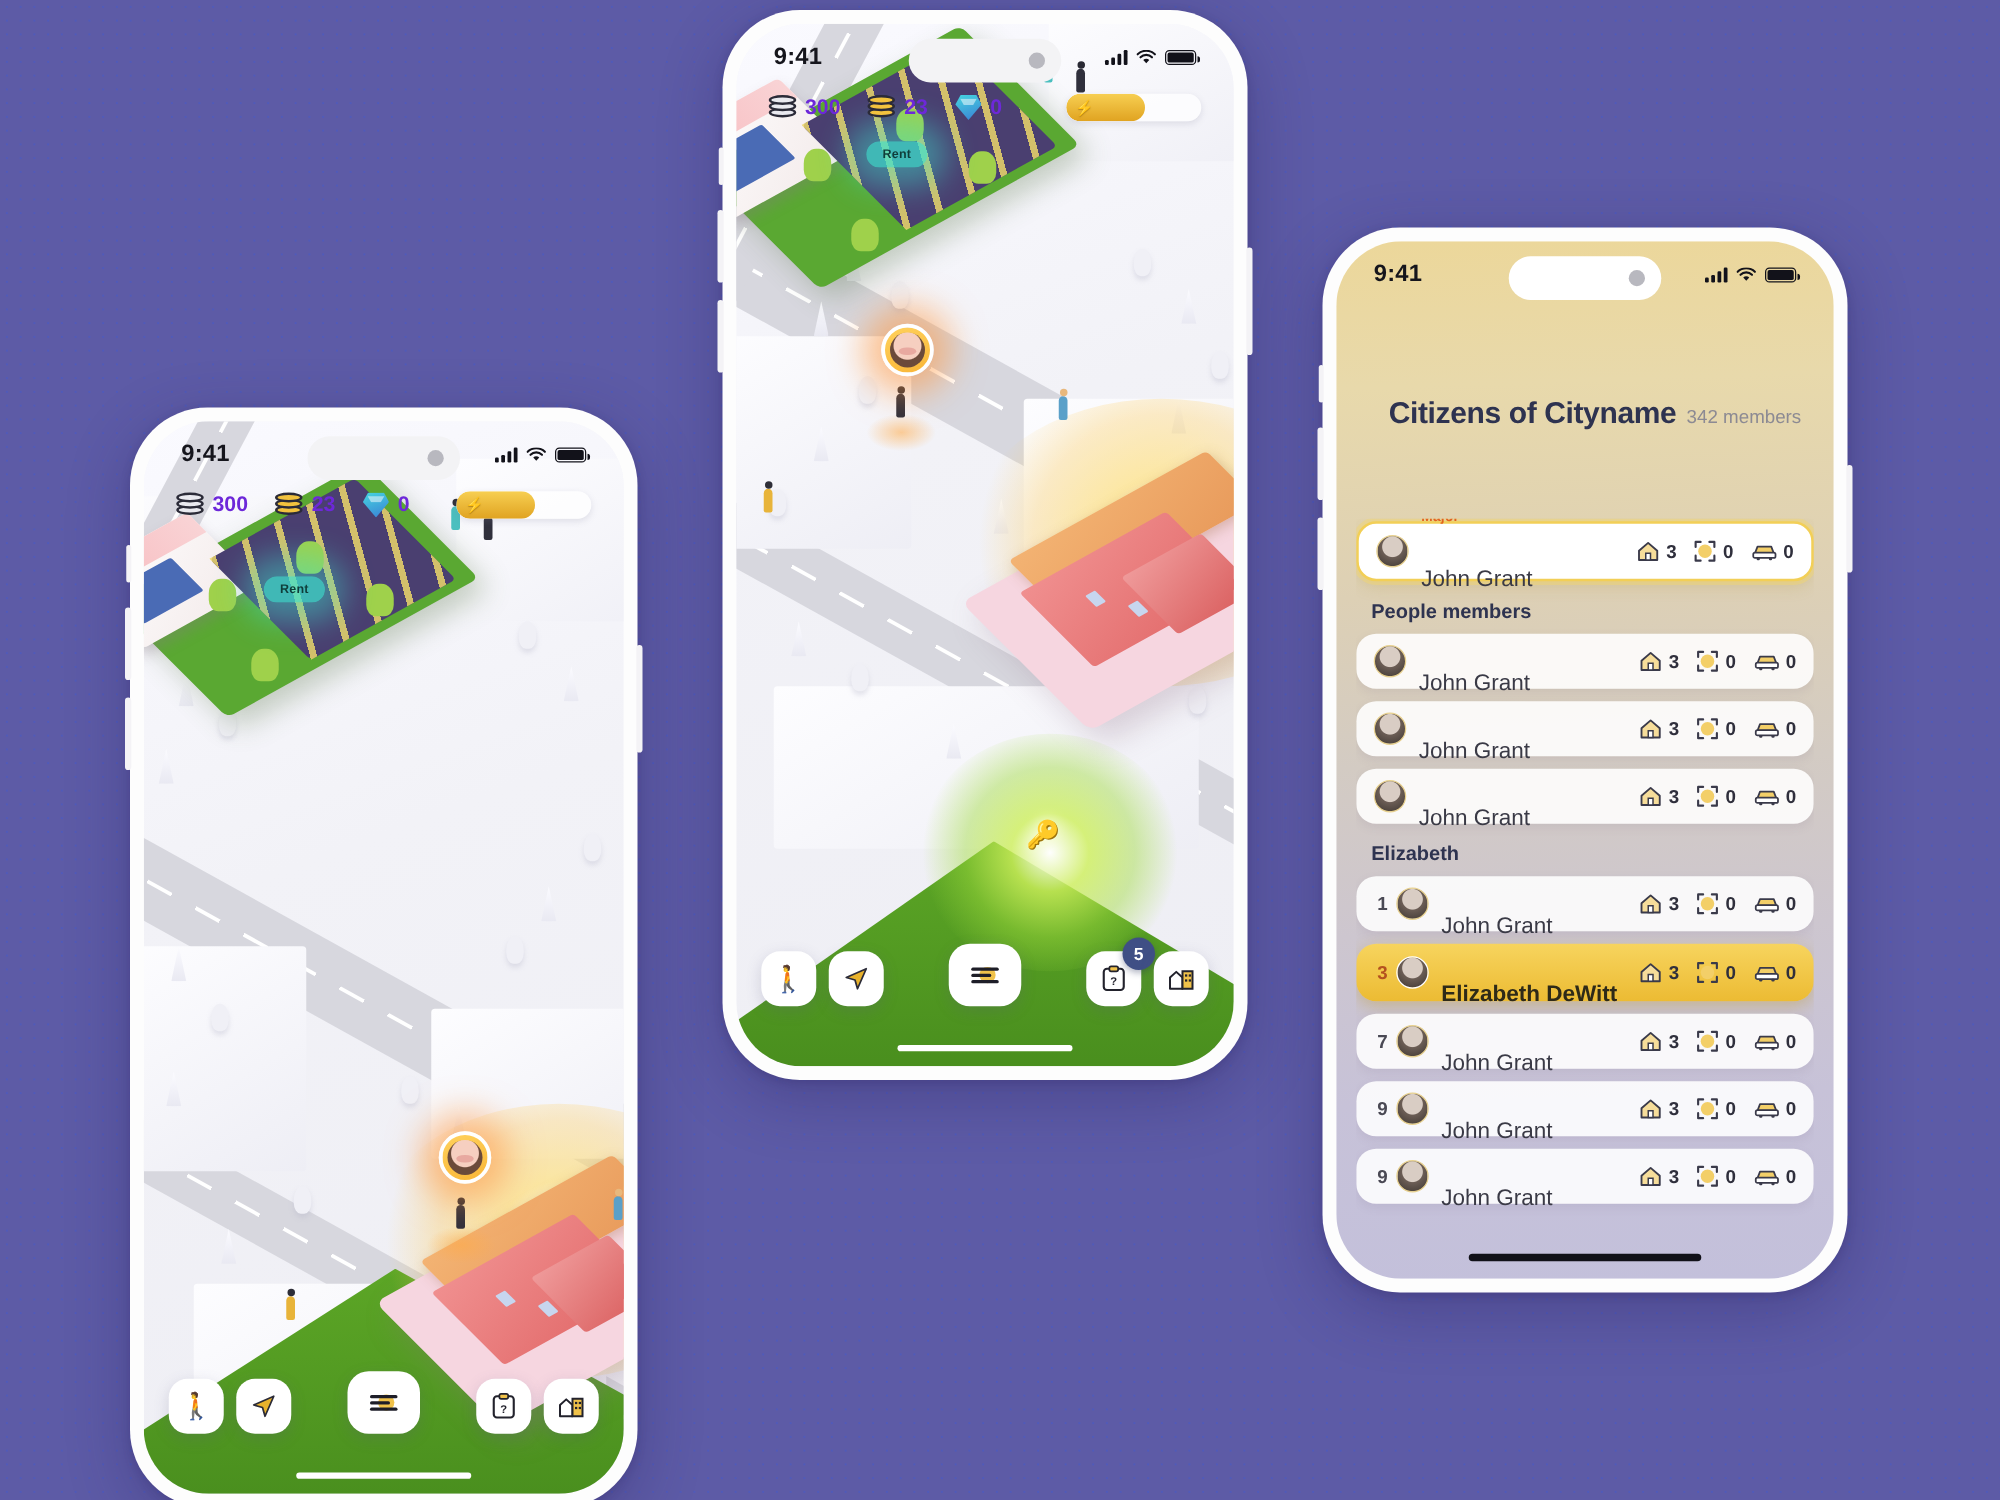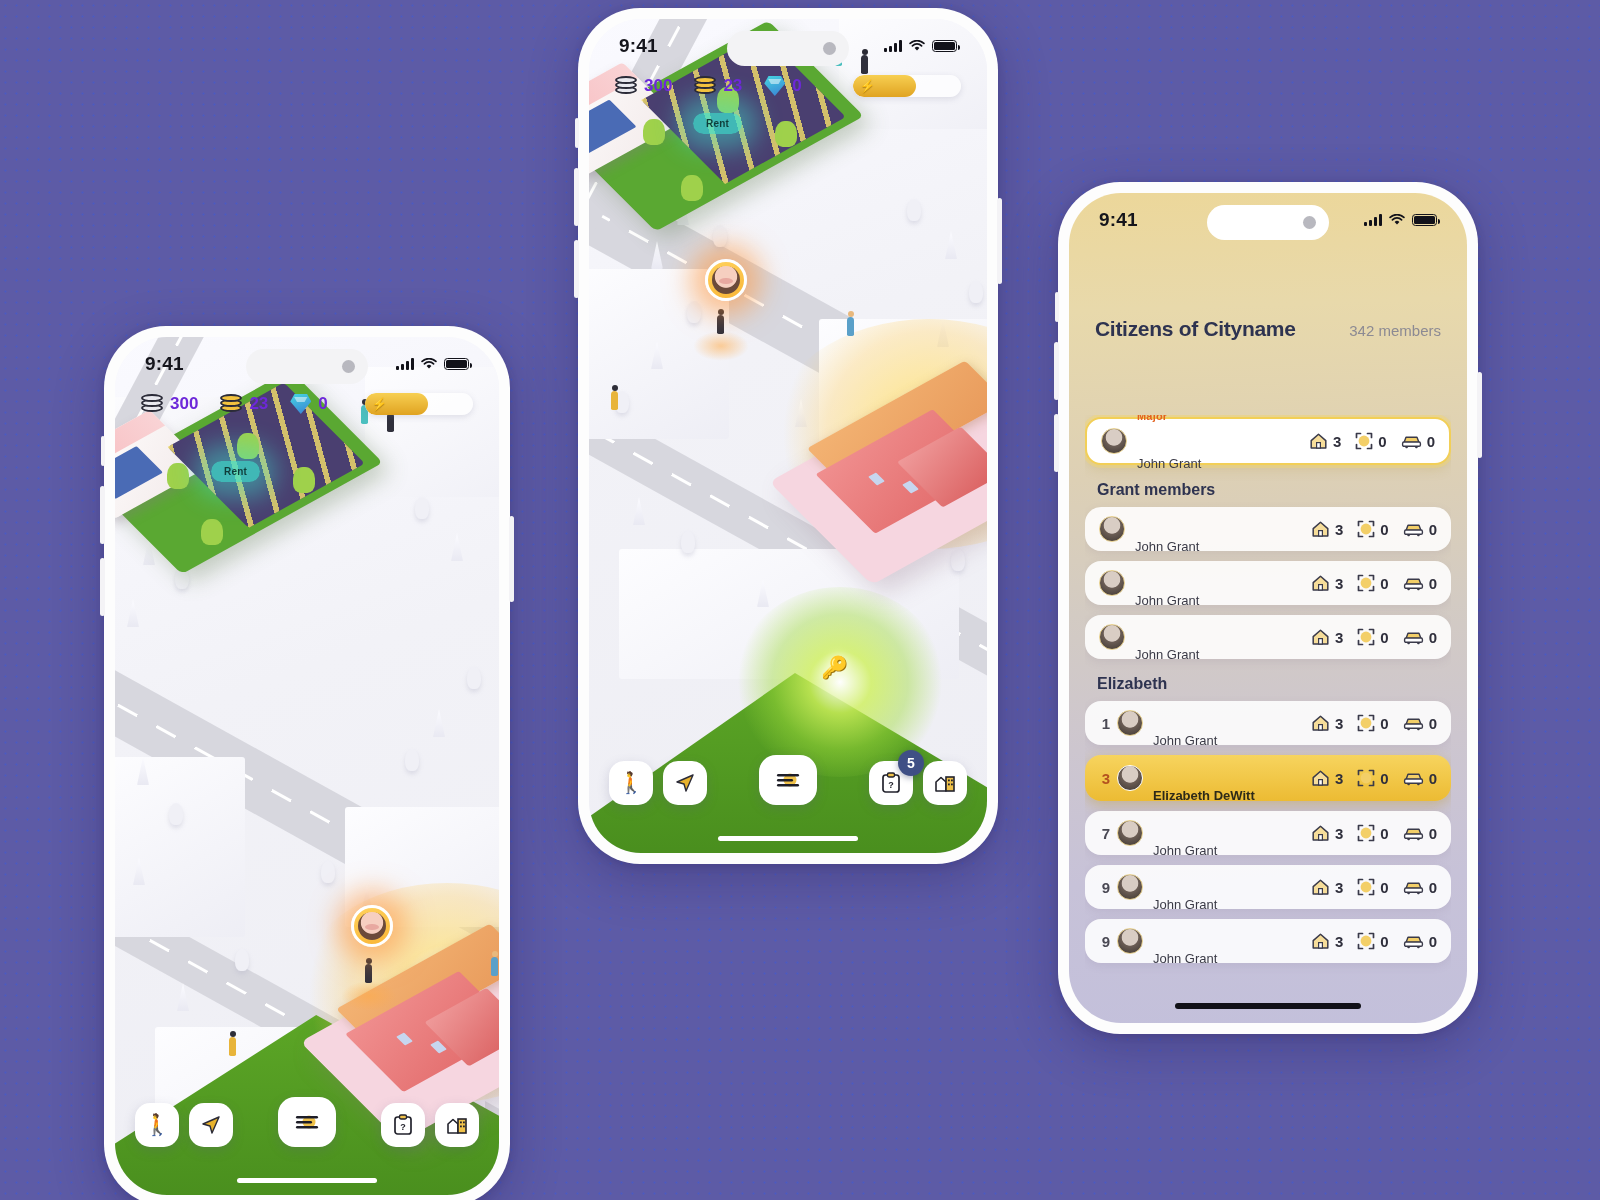--- a/index.html
+++ b/index.html
@@ -162,21 +162,21 @@
   .pp-tabs { position:absolute; top:62px; left:0; right:0; height:52px; display:flex;
      align-items:center; padding:0 20px; gap:0; z-index:5; }
   .back-btn { width:48px; height:42px; border-radius:16px; background:#fff; flex:none;
      display:flex; align-items:center; justify-content:center; margin-right:8px;
      box-shadow:0 3px 9px rgba(140,120,80,.22); }
   .tab { flex:1; text-align:center; font-size:17px; font-weight:600; color:#2e3350;
      padding:11px 0; border-radius:16px; }
   .tab.active { background:linear-gradient(180deg,#f6d458,#e3ab26); color:#231f12; font-weight:700;
      box-shadow:0 4px 12px rgba(190,140,20,.35); }
   .pp-head { position:absolute; top:124px; left:26px; right:26px; display:flex; align-items:baseline; }
-  .pp-title { font-size:21px; font-weight:700; color:#2e3350; letter-spacing:-.3px; }
+  .pp-title { font-size:24px; font-weight:700; color:#2e3350; letter-spacing:-.3px;margin-left:16px; }
   .pp-count { margin-left:auto; font-size:15px; color:#8c8a93; }
   .pp-search { position:absolute; top:166px; left:26px; right:26px; height:44px; border-radius:16px;
      background:rgba(255,255,255,.30); display:flex; align-items:center; padding:0 16px; }
   .pp-search input { border:0; background:transparent; outline:none; flex:1;
      font-family:inherit; font-size:15.5px; color:#4b4a52; }
   .pp-search input::placeholder { color:#8d8b92; }
 
   .pp-list { position:absolute; top:222px; left:16px; right:16px; bottom:0; overflow:hidden; }
   .sect-title { font-size:16px; font-weight:700; color:#2e3350; margin:16px 0 8px 12px; }
   .row { height:44px; border-radius:16px; background:rgba(255,255,255,.88);
@@ -185,21 +185,21 @@
   .row.major { background:#fff; border:2.5px solid #f2cf57; height:48px;
      box-shadow:0 0 0 3px rgba(245,215,110,.45), 0 4px 12px rgba(180,150,60,.25); }
   .row.hl { background:linear-gradient(180deg,#f7d45e,#ecbb33); height:46px;
      box-shadow:0 4px 14px rgba(190,150,30,.38); }
   .row .rank { width:22px; font-size:15px; font-weight:600; color:#4a4954; flex:none; text-align:center; }
   .row.hl .rank { color:#b4521f; }
   .ava { width:26px; height:26px; border-radius:50%; flex:none; margin-right:10px;
      background:radial-gradient(circle at 50% 35%, #d9cdc4 0 40%, #6b5d55 44%, #3d3631 100%);
      border:1.5px solid #e7d08e; }
   .row.hl .ava { border-color:#fff; }
-  .nm { font-size:13px; color:#3a3a46; font-weight:500;margin-top:34px; }
+  .nm { font-size:18px; color:#3a3a46; font-weight:500;margin-top:34px; }
   .row.hl .nm { color:#2e2a18; font-weight:600; }
   .major-wrap { display:flex; flex-direction:column; line-height:1.05; }
   .major-tag { font-size:11px; font-weight:700; color:#e2621f; letter-spacing:.2px; }
   .stats { margin-left:auto; display:flex; align-items:center; gap:4px; }
   .st { display:flex; align-items:center; gap:5px; margin-left:10px; }
   .st span { font-size:15px; font-weight:700; color:#2f2f3c; }
 
   svg { display:block; }
 </style>
 </head>
@@ -595,21 +595,21 @@
               <path d="M3 9.5 5 4.3h11L18 9.5z" fill="#f3cf68" stroke="#3a3a4a" stroke-width="1.4" stroke-linejoin="round"></path>
               <rect x="1.6" y="9" width="17.8" height="4.3" rx="1.4" fill="#fff" stroke="#3a3a4a" stroke-width="1.4"></rect>
               <rect x="4.3" y="13" width="2.6" height="2.2" rx="1" fill="#3a3a4a"></rect>
               <rect x="14.1" y="13" width="2.6" height="2.2" rx="1" fill="#3a3a4a"></rect>
                 </svg>
               <span>0</span>
               </div>
           </div>
         </div>
 
-        <div class="sect-title">Grant members</div>
+        <div class="sect-title">People members</div>
 
         <div class="row">
           <div class="ava" style="margin-left:4px;"></div>
           <div class="nm">John Grant</div>
           <div class="stats">
             <div class="st">
                 <svg width="19" height="18" viewBox="0 0 19 18">
               <path d="M2.2 8.6 9.5 2.3l7.3 6.3V16H2.2z" fill="#f6dd9a" stroke="#3a3a4a" stroke-width="1.5" stroke-linejoin="round"></path>
               <rect x="7.6" y="10.6" width="3.8" height="5.4" fill="#fff" stroke="#3a3a4a" stroke-width="1.2"></rect>
                 </svg>

